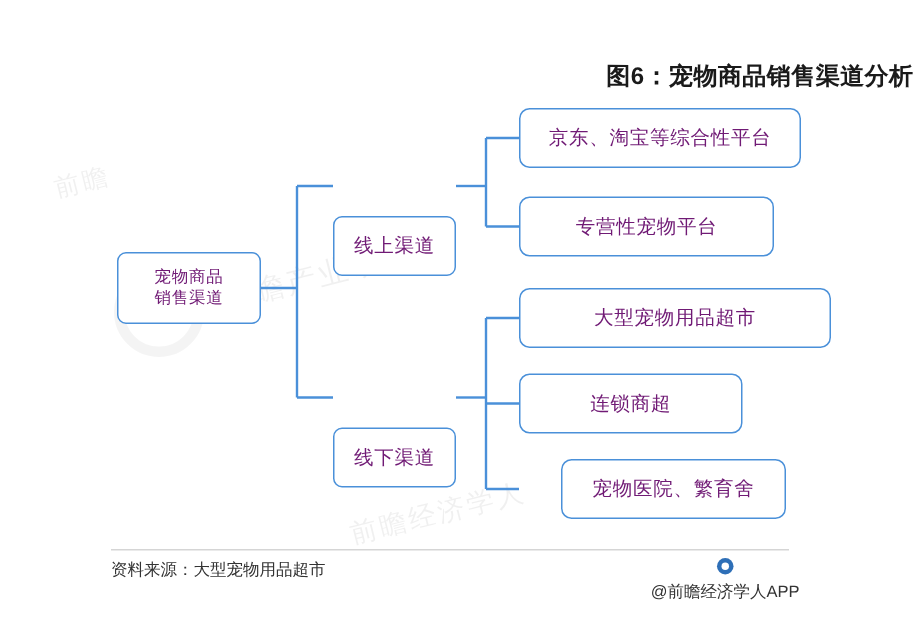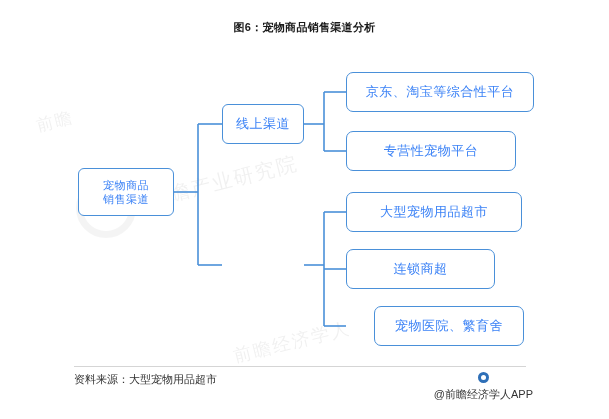--- a/index.html
+++ b/index.html
@@ -14,79 +14,80 @@
     overflow: hidden;
   }
   #stage {
     position: relative;
     width: 609px;
     height: 419px;
     background: #ffffff;
   }
   #title {
     position: absolute;
-    top: 20px;
+    top: 41px;
     left: 0;
     width: 609px;
-    text-align: center;
-    font-size: 11px;
+    text-align: right;
+    font-size: 16px;
     font-weight: bold;
     color: #1a1a1a;
     letter-spacing: 0.3px;
   }
   svg.connectors {
     position: absolute;
     left: 0;
     top: 0;
     width: 609px;
     height: 419px;
     pointer-events: none;
   }
   .node {
     position: absolute;
     box-sizing: border-box;
     border: 1.6px solid #4a90d9;
     border-radius: 6px;
     background: #ffffff;
-    color: #3b82f6;
+    color: #701a75;
     display: flex;
     align-items: center;
     justify-content: center;
     text-align: right;
     font-size: 13px;
     line-height: 1.28;
     letter-spacing: 0.5px;
     white-space: pre-line;
   }
   .node.root {
     left: 78px;
     top: 168px;
     width: 96px;
     height: 48px;
     font-size: 11px;
   }
   .node.branch {
     width: 82px;
     height: 40px;
+    margin-top: 40px;
   }
   .node.branch.online {
     left: 222px;
     top: 104px;
   }
   .node.branch.offline {
     left: 222px;
     top: 245px;
   }
   .node.leaf {
     height: 40px;
     border-radius: 7px;
   }
   .leaf1 { left: 346px; top: 72px;  width: 188px; }
   .leaf2 { left: 346px; top: 131px; width: 170px; }
-  .leaf3 { left: 346px; top: 192px; width: 176px; }
+  .leaf3 { left: 346px; top: 192px; width: 208px; }
   .leaf4 { left: 346px; top: 249px; width: 149px; }
   .leaf5 { left: 346px; top: 306px; width: 150px; margin-left: 28px; }
 
   
   .wm {
     position: absolute;
     color: #000000;
     opacity: 0.055;
     font-size: 20px;
     letter-spacing: 2px;
@@ -181,20 +182,21 @@
     <path d="M324 212 V326" stroke="#4a90d9" stroke-width="1.6" fill="none"></path>
     <path d="M324 212 H346" stroke="#4a90d9" stroke-width="1.6" fill="none"></path>
     <path d="M324 269 H346" stroke="#4a90d9" stroke-width="1.6" fill="none"></path>
     <path d="M324 326 H346" stroke="#4a90d9" stroke-width="1.6" fill="none"></path>
   </svg>
 
   <div class="node root">宠物商品
 销售渠道</div>
 
   <div class="node branch online">线上渠道</div>
+  <div class="node branch offline">线下渠道</div>
 
   <div class="node leaf leaf1">京东、淘宝等综合性平台</div>
   <div class="node leaf leaf2">专营性宠物平台</div>
   <div class="node leaf leaf3">大型宠物用品超市</div>
   <div class="node leaf leaf4">连锁商超</div>
   <div class="node leaf leaf5">宠物医院、繁育舍</div>
 
   <div class="footer-line"></div>
   <div class="source">资料来源：大型宠物用品超市</div>
   <div class="attrib">

